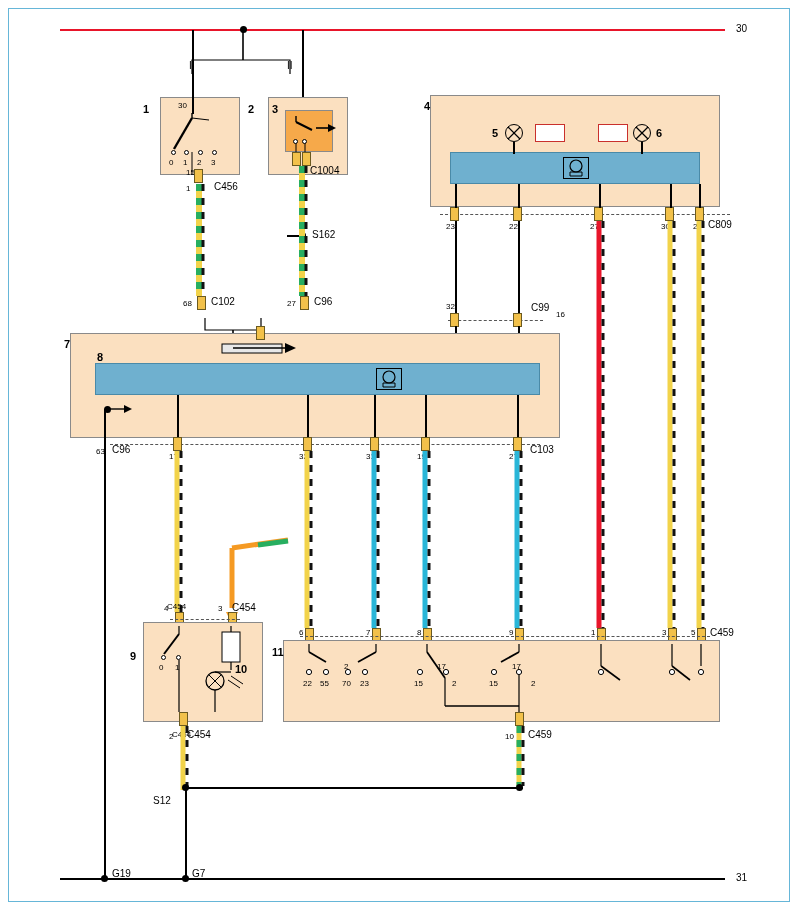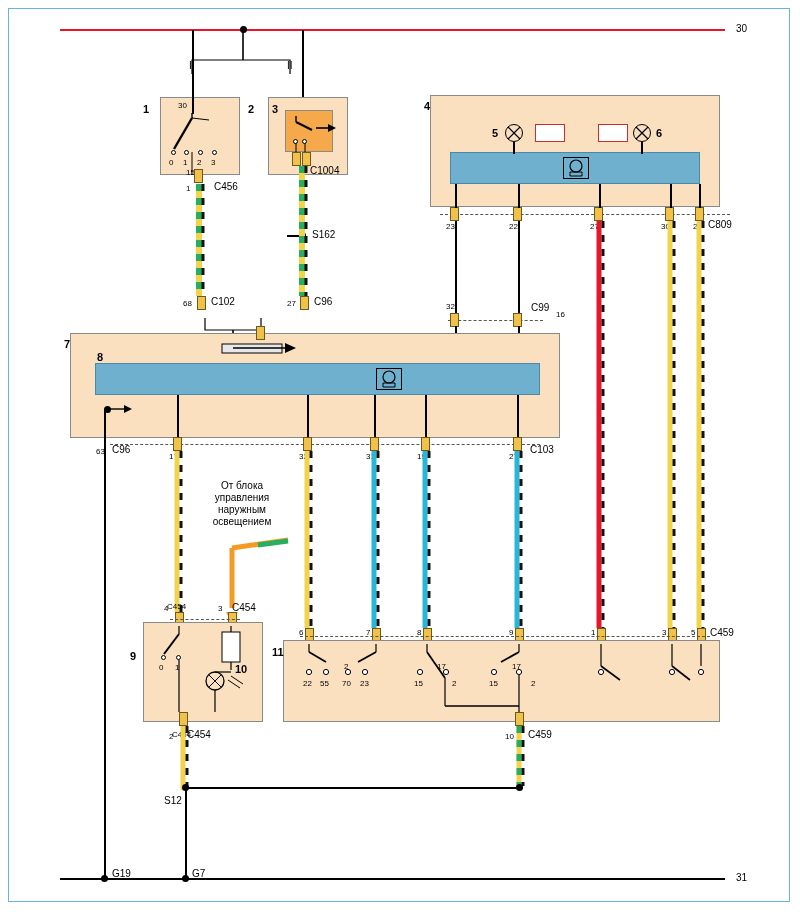--- a/index.html
+++ b/index.html
@@ -241,26 +241,20 @@
 
     <line x1="517" y1="451" x2="517" y2="628" stroke="#29b6d8" stroke-width="5"></line>
     <line x1="521" y1="451" x2="521" y2="628" stroke="#111" stroke-width="3" stroke-dasharray="7 7"></line>
 
     <line x1="232" y1="608" x2="232" y2="548" stroke="#f59a23" stroke-width="5"></line>
     <line x1="232" y1="548" x2="288" y2="540" stroke="#f59a23" stroke-width="5"></line>
     <line x1="258" y1="545" x2="288" y2="541" stroke="#27ae60" stroke-width="5"></line>
     <polygon points="226,612 238,612 232,624" fill="#f59a23"></polygon>
   </svg>
 
-  <div class="note" style="left:182px;top:480px;width:120px;">
-    <div>От блока</div>
-    <div>управления</div>
-    <div>наружным</div>
-    <div>освещением</div>
-  </div>
 
   <div class="conn" style="left:175px;top:612px;"></div>
   <div class="tiny" style="left:167px;top:602px;">C454</div>
   <div class="conn" style="left:228px;top:612px;"></div>
   <div class="dash" style="left:170px;top:619px;width:70px;"></div>
   <div class="tiny" style="left:164px;top:604px;">4</div>
   <div class="tiny" style="left:218px;top:604px;">3</div>
   <div class="lbl" style="left:232px;top:602px;">C454</div>
 
   <div class="box" style="left:143px;top:622px;width:120px;height:100px;"></div>
@@ -367,21 +361,21 @@
     <line x1="183" y1="726" x2="183" y2="790" stroke="#f2d34a" stroke-width="5"></line>
     <line x1="187" y1="726" x2="187" y2="790" stroke="#111" stroke-width="3" stroke-dasharray="7 7"></line>
 
     <line x1="519" y1="726" x2="519" y2="786" stroke="#f2d34a" stroke-width="5"></line>
     <line x1="519" y1="726" x2="519" y2="786" stroke="#27ae60" stroke-width="5" stroke-dasharray="7 7"></line>
     <line x1="523" y1="726" x2="523" y2="786" stroke="#111" stroke-width="3" stroke-dasharray="7 7"></line>
   </svg>
   <div class="wire hline" style="left:185px;top:787px;width:338px;"></div>
   <div class="dot" style="left:182px;top:784px;"></div>
   <div class="dot" style="left:516px;top:784px;"></div>
-  <div class="lbl" style="left:164px;top:795px;">S12</div>
+  <div class="lbl" style="left:153px;top:795px;">S12</div>
   <div class="wire vline" style="left:185px;top:787px;height:92px;"></div>
 
   <div class="wire hline" style="left:60px;top:878px;width:665px;"></div>
   <div class="lbl" style="left:736px;top:872px;">31</div>
   <div class="dot" style="left:101px;top:875px;"></div>
   <div class="dot" style="left:182px;top:875px;"></div>
   <div class="lbl" style="left:112px;top:868px;">G19</div>
   <div class="lbl" style="left:192px;top:868px;">G7</div>
 </div>
 

